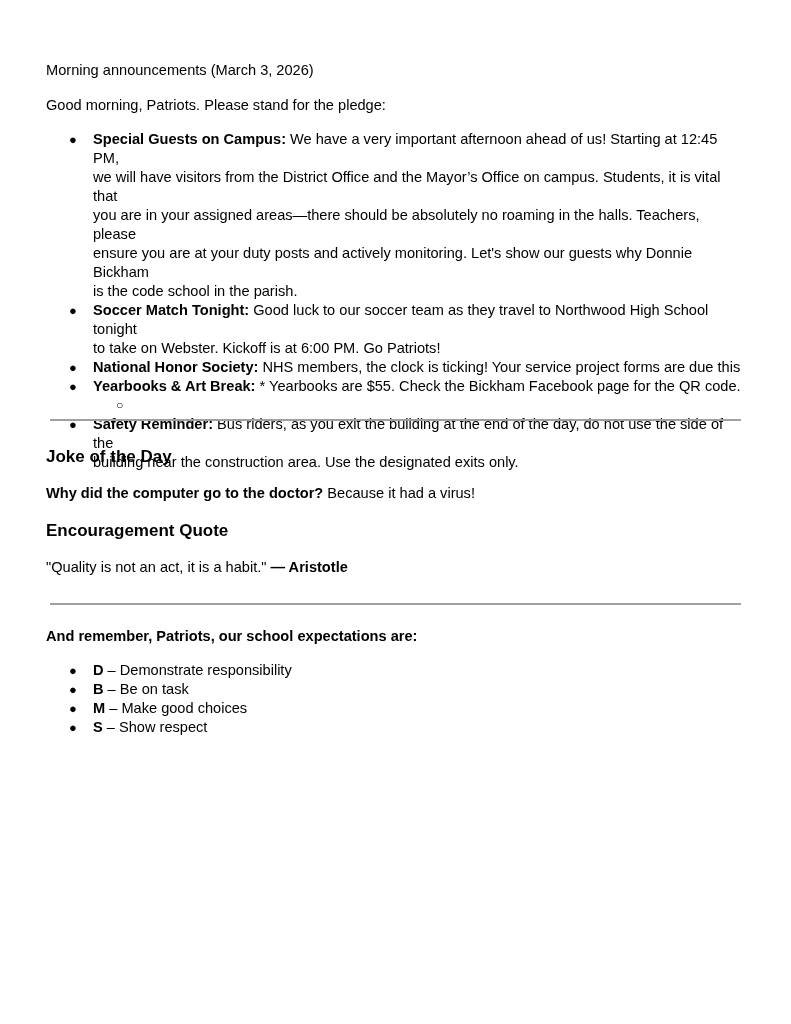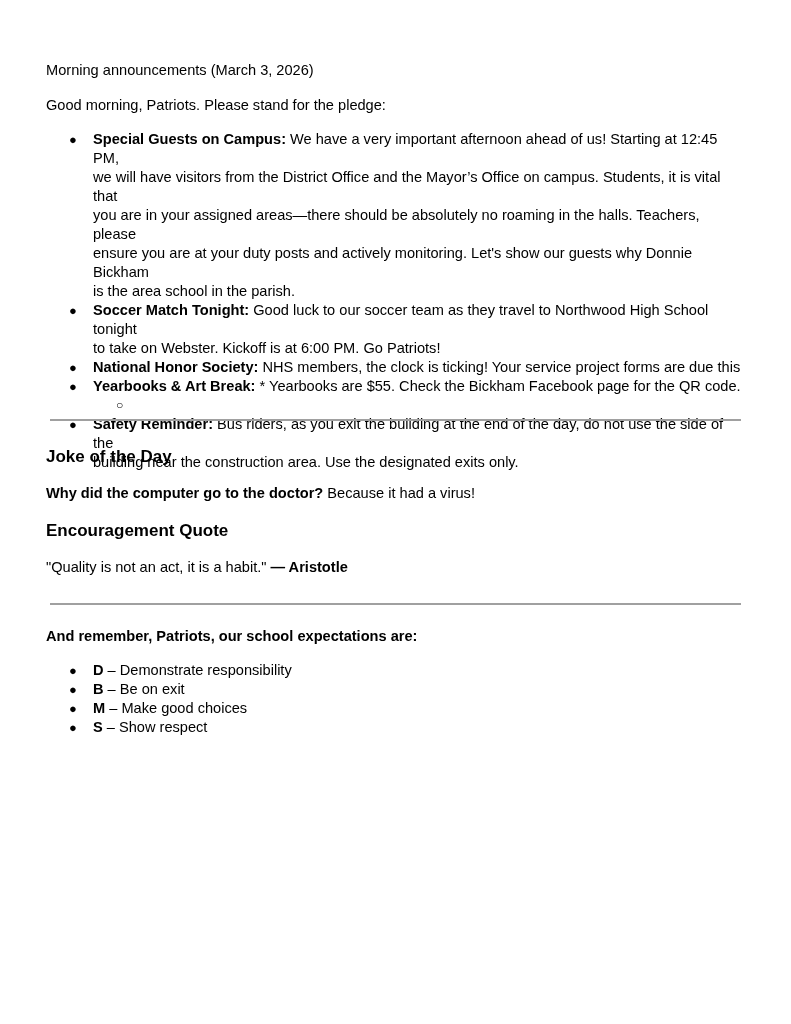--- a/index.html
+++ b/index.html
@@ -29,21 +29,21 @@
   <div class="p" style="top:61px;">Morning announcements (March 3, 2026)</div>
   <div class="p" style="top:96px;">Good morning, Patriots. Please stand for the pledge:</div>
 
   <ul class="bl" style="top:130px;">
     <li>
       <span class="bullet">●</span>
       <b>Special Guests on Campus:</b><span> We have a very important afternoon ahead of us! Starting at 12:45 PM,</span><br>
       <span>we will have visitors from the District Office and the Mayor’s Office on campus. Students, it is vital that</span><br>
       <span>you are in your assigned areas—there should be absolutely no roaming in the halls. Teachers, please</span><br>
       <span>ensure you are at your duty posts and actively monitoring. Let's show our guests why Donnie Bickham</span><br>
-      <span>is the area school in the parish.</span>
+      <span>is the code school in the parish.</span>
     </li>
     <li>
       <span class="bullet">●</span>
       <b>Soccer Match Tonight:</b><span> Good luck to our soccer team as they travel to Northwood High School tonight</span><br>
       <span>to take on Webster. Kickoff is at 6:00 PM. Go Patriots!</span>
     </li>
     <li>
       <span class="bullet">●</span>
       <b>National Honor Society:</b><span> NHS members, the clock is ticking! Your service project forms are due this</span><br>
     </li>
@@ -82,21 +82,21 @@
     <b>And remember, Patriots, our school expectations are:</b>
   </div>
 
   <ul class="bl" style="top:661px;">
     <li>
       <span class="bullet">●</span>
       <b>D</b><span> – Demonstrate responsibility</span>
     </li>
     <li>
       <span class="bullet">●</span>
-      <b>B</b><span> – Be on exit</span>
+      <b>B</b><span> – Be on task</span>
     </li>
     <li>
       <span class="bullet">●</span>
       <b>M</b><span> – Make good choices</span>
     </li>
     <li>
       <span class="bullet">●</span>
       <b>S</b><span> – Show respect</span>
     </li>
   </ul>

